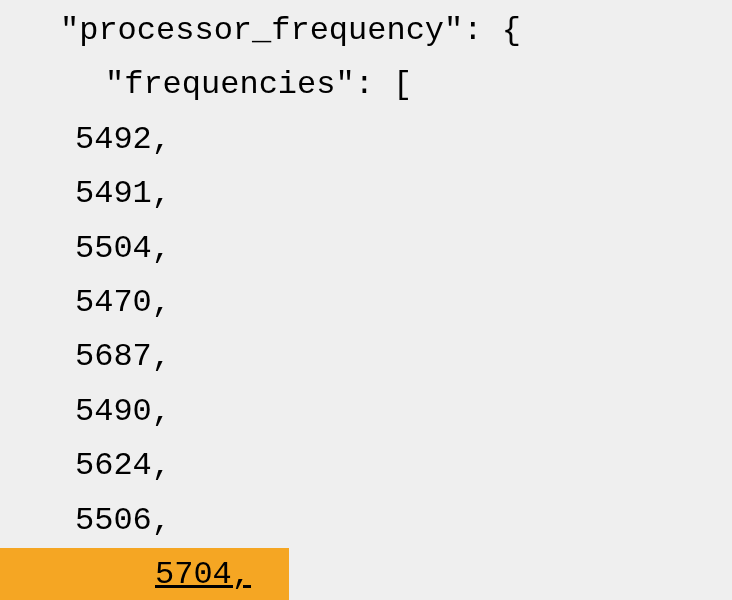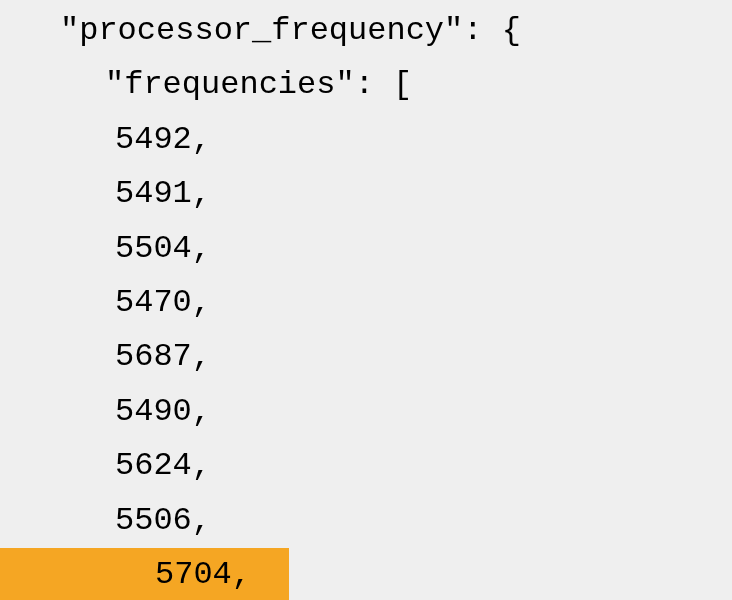--- a/index.html
+++ b/index.html
@@ -20,21 +20,21 @@
     .line {
       white-space: pre;
       line-height: 1.7;
     }
     .highlight {
       display: inline-block;
       background: #f5a623;
     }
     .indent1 { padding-left: 60px; }
     .indent2 { padding-left: 105px; }
-    .indent3 { padding-left: 115px; }
+    .indent3 { padding-left: 75px; }
     .hl-pad-left {
       display: inline-block;
       width: 90px;
     }
     .hl-wrap {
       padding-left: 0;
     }
   </style>
 </head>
 <body>
@@ -42,13 +42,13 @@
 <div class="line indent1">"processor_frequency": {</div>
 <div class="line indent2">"frequencies": [</div>
 <div class="line indent3">5492,</div>
 <div class="line indent3">5491,</div>
 <div class="line indent3">5504,</div>
 <div class="line indent3">5470,</div>
 <div class="line indent3">5687,</div>
 <div class="line indent3">5490,</div>
 <div class="line indent3">5624,</div>
 <div class="line indent3">5506,</div>
-<div class="line hl-wrap"><span class="highlight"><span class="hl-pad-left"></span><span style="padding-left:65px;">5704,</span>  </span></div>
+<div class="line hl-wrap"><span class="highlight"><span class="hl-pad-left"></span><span style="padding-left:65px;text-decoration:underline;">5704,</span>  </span></div>
 
 </body></html>

